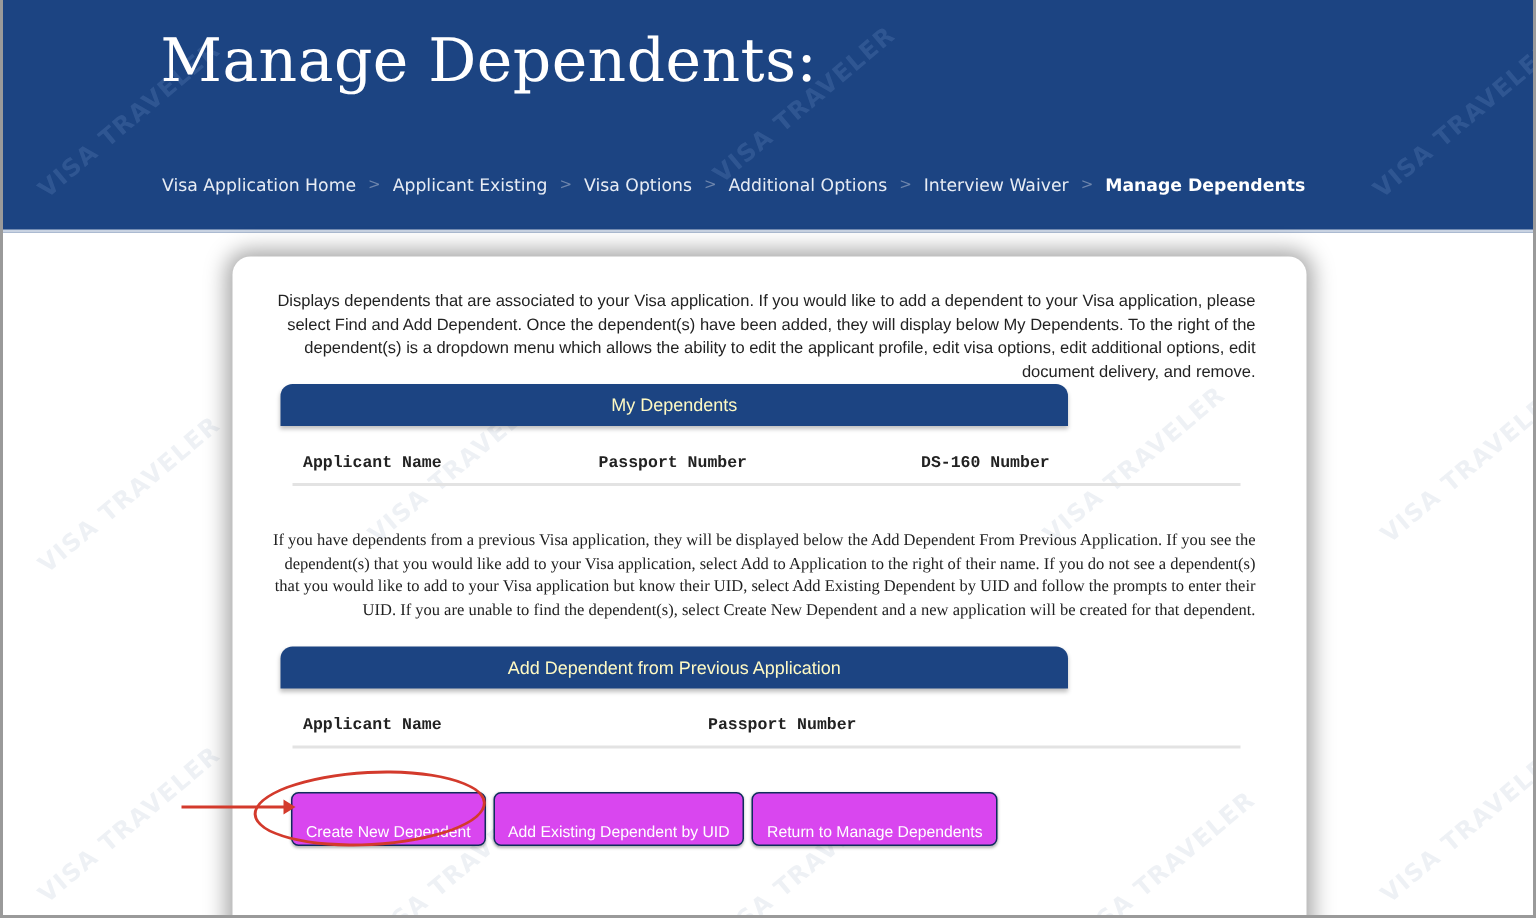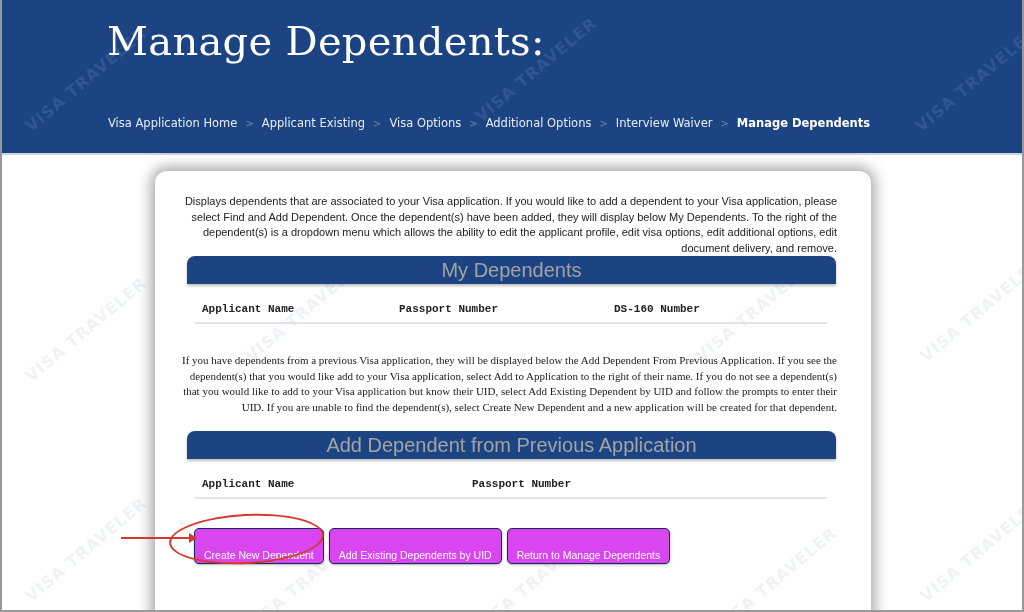--- a/index.html
+++ b/index.html
@@ -37,24 +37,24 @@
     }
 
     .para {
       position: absolute; left: 177px; width: 660px;
       font-size: 11px; line-height: 15.5px; color: #222222; text-align: right;
     }
     .para-1 { top: 194px; }
     .para-2 { top: 353px; font-family: Liberation Serif, serif; }
 
     .section-header {
-      position: absolute; left: 187px; width: 649px; height: 28px;
-      background: #1c4482; color: #a3a3a3;
+      position: absolute; left: 187px; width: 525px; height: 28px;
+      background: #1c4482; color: #fef9c3;
       border-radius: 8px 8px 0 0;
-      text-align: center; font-size: 20px; line-height: 28px;
+      text-align: center; font-size: 12px; line-height: 28px;
       box-shadow: 0 2px 3px rgba(0,0,0,0.25);
     }
     .sh-1 { top: 256px; }
     .sh-2 { top: 431px; }
 
     .table-head {
       position: absolute; left: 195px; width: 632px; height: 28px;
       border-bottom: 2px solid #e3e3e3;
       font-size: 11px; font-weight: bold; color: #222222;
     }
@@ -146,20 +146,20 @@
 <p class="para para-2">If you have dependents from a previous Visa application, they will be displayed below the Add Dependent From Previous Application. If you see the dependent(s) that you would like add to your Visa application, select Add to Application to the right of their name. If you do not see a dependent(s) that you would like to add to your Visa application but know their UID, select Add Existing Dependent by UID and follow the prompts to enter their UID. If you are unable to find the dependent(s), select Create New Dependent and a new application will be created for that dependent.</p>
 
 <div class="section-header sh-2">Add Dependent from Previous Application</div>
 <div class="table-head th-2">
   <span class="col" style="left:7px;">Applicant Name</span>
   <span class="col" style="left:277px;">Passport Number</span>
 </div>
 
 <div class="button-row">
   <button class="btn">Create New Dependent</button>
-  <button class="btn">Add Existing Dependents by UID</button>
+  <button class="btn">Add Existing Dependent by UID</button>
   <button class="btn">Return to Manage Dependents</button>
 </div>
 
 <div class="annotation-ellipse"></div>
 <div class="annotation-arrow"></div>
 
 <div class="page-frame" style="pointer-events:none;"></div>
 
 </body></html>

